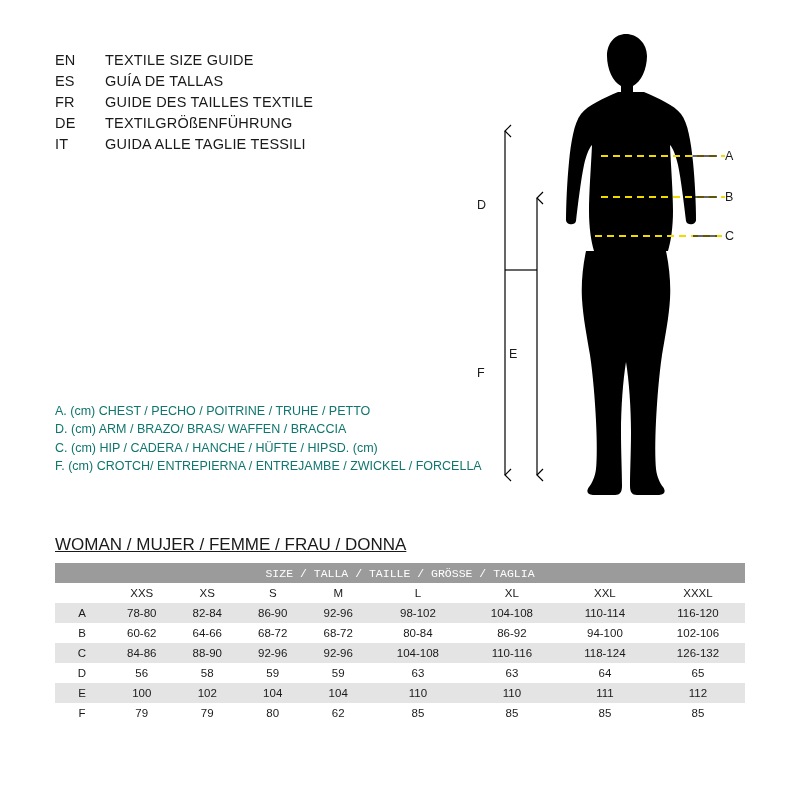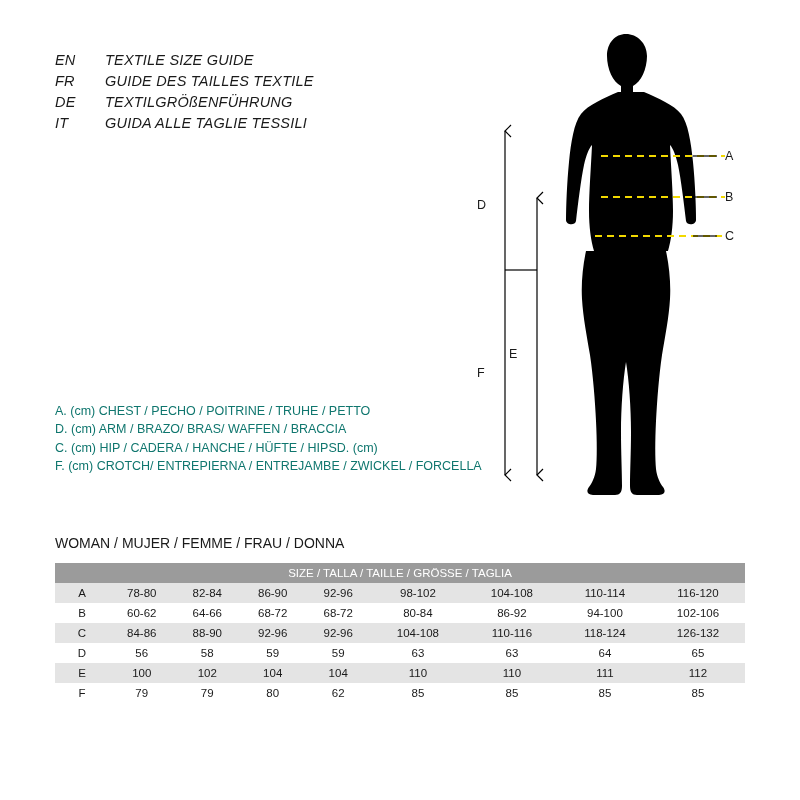--- a/index.html
+++ b/index.html
@@ -19,21 +19,20 @@
     position: absolute;
     inset: 0;
   }
 
   
   .title-block {
     position: absolute;
     left: 55px;
     top: 52px;
     width: 420px;
-    font-style: italic;
   }
   .title-row {
     display: flex;
     align-items: baseline;
     height: 21px;
   }
   .title-lang {
     width: 50px;
     font-size: 14.5px;
     letter-spacing: 0.2px;
@@ -56,22 +55,23 @@
   .legend-line {
     font-size: 12.5px;
     line-height: 18.3px;
     color: #0f766e;
     white-space: nowrap;
   }
   .legend-gender {
     position: absolute;
     left: 55px;
     top: 535px;
-    font-size: 14px;
-    color: #1a1a1a;
+    font-size: 17px;
+    color: #1a1a1a;
+    text-decoration: underline;
   }
 
   
   .table-wrap {
     position: absolute;
     left: 55px;
     top: 563px;
     width: 690px;
   }
   table.size-table {
@@ -87,20 +87,21 @@
     text-align: center;
     vertical-align: middle;
   }
   .row-head td {
     background: #9b9b9b;
     color: #ffffff;
     text-align: left;
     padding-left: 6px;
     height: 21px;
     font-size: 11.5px;
+    font-family: Liberation Mono, monospace;
   }
   .row-cols td {
     background: #ffffff;
     font-size: 11.5px;
     height: 21px;
   }
   .row-alt td { background: #e4e4e4; }
   .row-plain td { background: #ffffff; }
   td.col-label {
     text-align: left;
@@ -126,20 +127,24 @@
 </style>
 </head>
 <body>
 
 <div class="page">
 
   <div class="title-block">
     <div class="title-row">
       <span class="title-lang">EN</span>
       <span class="title-text">TEXTILE SIZE GUIDE</span>
+    </div>
+    <div class="title-row">
+      <span class="title-lang">ES</span>
+      <span class="title-text">GUÍA DE TALLAS</span>
     </div>
     <div class="title-row">
       <span class="title-lang">FR</span>
       <span class="title-text">GUIDE DES TAILLES TEXTILE</span>
     </div>
     <div class="title-row">
       <span class="title-lang">DE</span>
       <span class="title-text">TEXTILGRÖßENFÜHRUNG</span>
     </div>
     <div class="title-row">
@@ -242,20 +247,31 @@
   </div>
 
   <div class="legend-gender">WOMAN / MUJER / FEMME / FRAU / DONNA</div>
 
   <div class="table-wrap">
     <table class="size-table">
       <tbody>
         <tr class="row-head">
           <td colspan="9">SIZE / TALLA / TAILLE / GRÖSSE / TAGLIA</td>
         </tr>
+        <tr class="row-cols">
+          <td class="col-label"></td>
+          <td>XXS</td>
+          <td>XS</td>
+          <td>S</td>
+          <td>M</td>
+          <td>L</td>
+          <td>XL</td>
+          <td>XXL</td>
+          <td>XXXL</td>
+        </tr>
 
         <tr class="row-alt">
           <td class="col-label">A</td>
           <td>78-80</td>
           <td>82-84</td>
           <td>86-90</td>
           <td>92-96</td>
           <td>98-102</td>
           <td>104-108</td>
           <td>110-114</td>

